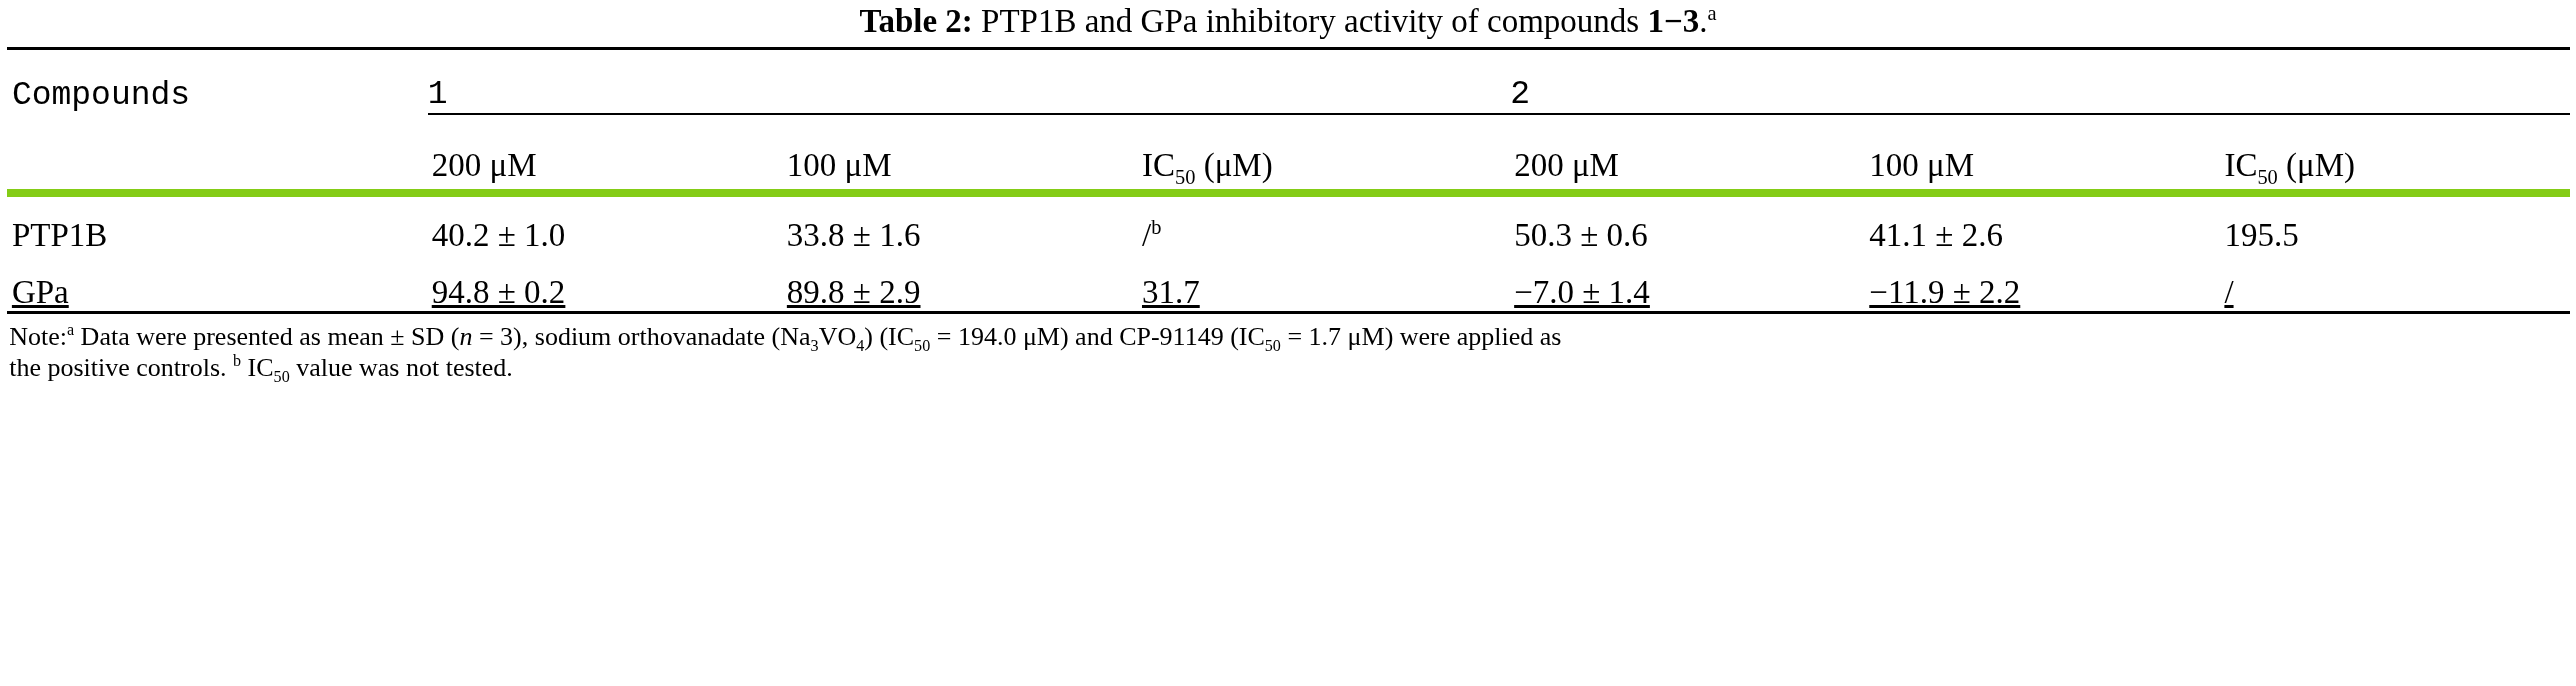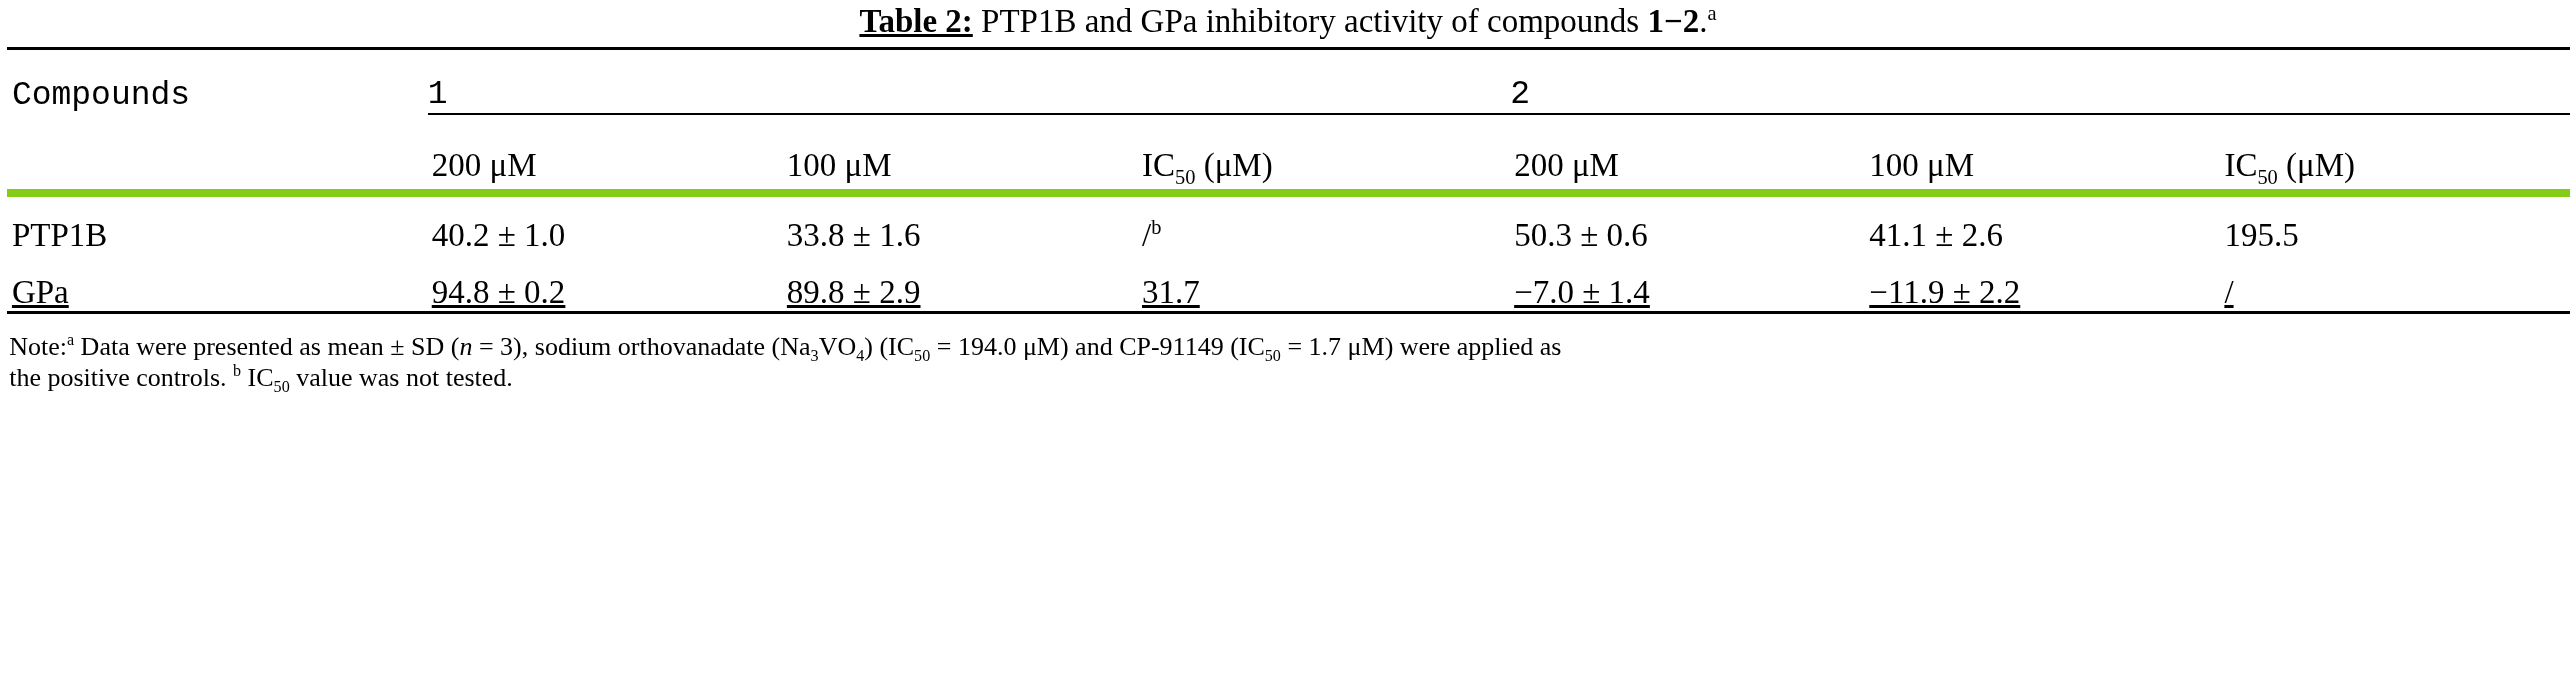--- a/index.html
+++ b/index.html
@@ -22,21 +22,20 @@
   }
   .caption {
     text-align: center;
     font-size: 33px;
     line-height: 1.0;
     padding: 5.3px 0 9.2px 0;
     white-space: nowrap;
   }
   .caption .cap-label {
     font-weight: bold;
-    text-decoration: underline;
   }
   .caption .cmp {
     font-weight: bold;
   }
   sup {
     font-size: 0.62em;
     vertical-align: super;
     line-height: 0;
   }
   sub {
@@ -93,36 +92,36 @@
   }
   .data-row td {
     height: 57px;
     padding-top: 6.6px;
     padding-bottom: 4px;
     white-space: nowrap;
   }
   .note {
     font-size: 26px;
     line-height: 1.18;
-    padding-top: 18px;
+    padding-top: 8px;
     padding-left: 2.6px;
     padding-right: 2.6px;
   }
   .note i { font-style: italic; }
   .cell-pad { padding-left: 4px !important; }
 </style>
 </head>
 <body>
 
 <div class="table-wrap">
 
   <div class="caption">
     <span class="cap-label">Table 2:</span>
     <span>PTP1B and GPa inhibitory activity of compounds</span>
-    <span class="cmp">1−2</span><span>.</span><sup>a</sup>
+    <span class="cmp">1−3</span><span>.</span><sup>a</sup>
   </div>
 
   <table class="main">
     <colgroup>
       <col style="width:421px">
       <col style="width:355px">
       <col style="width:355px">
       <col style="width:372px">
       <col style="width:355px">
       <col style="width:355px">

